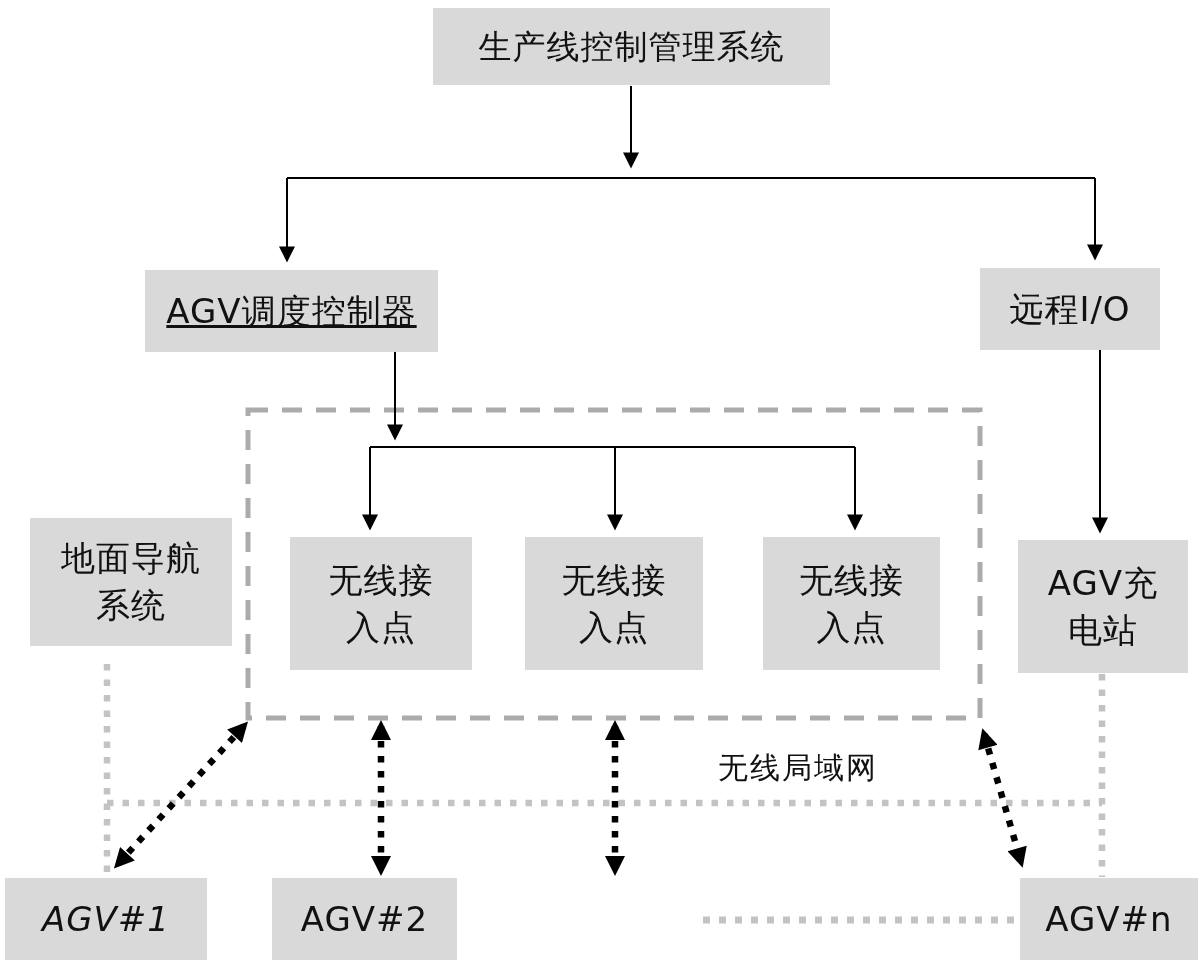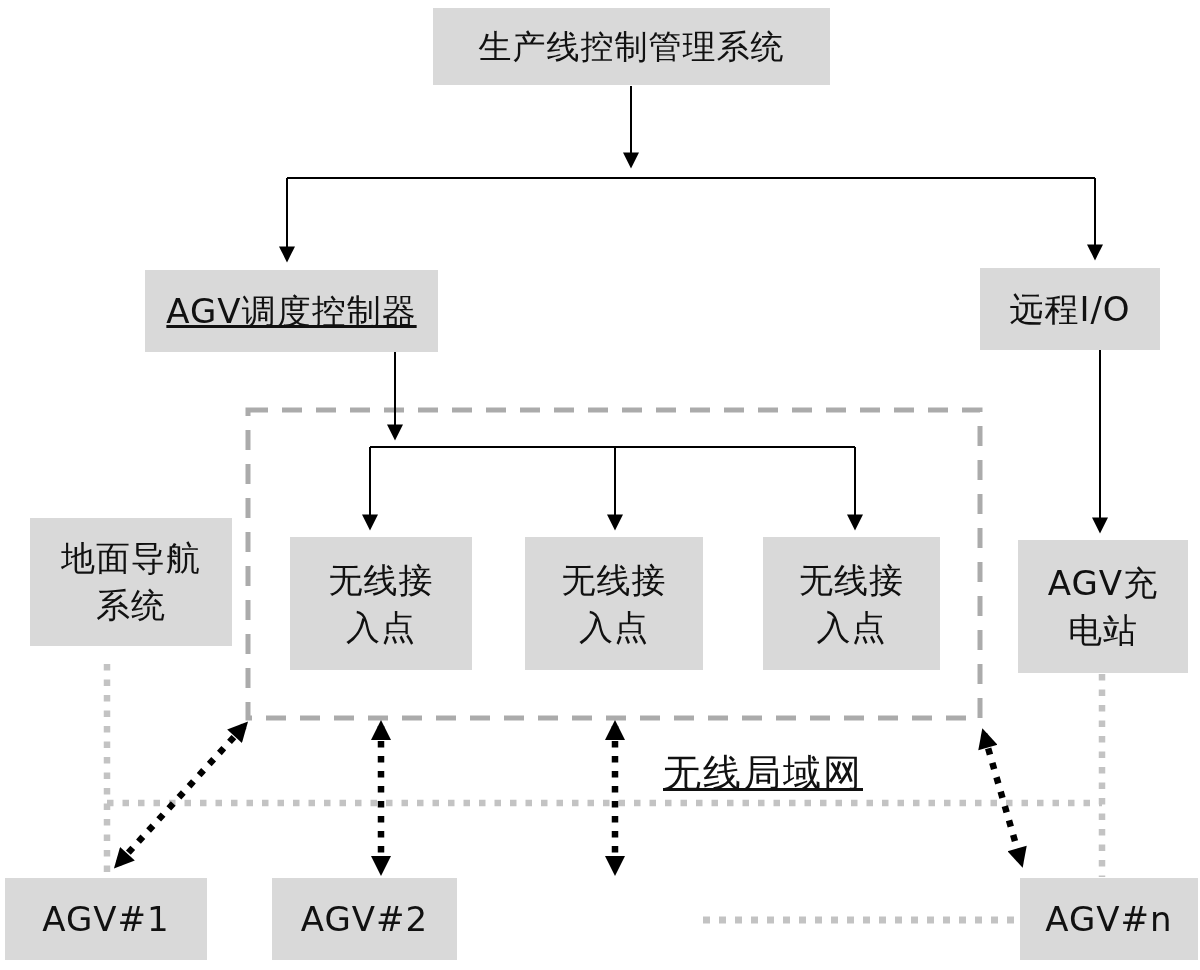--- a/index.html
+++ b/index.html
@@ -33,32 +33,31 @@
   }
   
   .n-prod      { left: 433px; top: 8px;   width: 397px; height: 77px;  font-size: 33px; }
   .n-ctrl      { left: 145px; top: 270px; width: 293px; height: 82px; text-decoration: underline; }
   .n-rio       { left: 980px; top: 268px; width: 180px; height: 82px; }
   .n-nav       { left: 8px;   top: 518px; width: 202px; height: 128px; margin-left: 22px; }
   .n-ap1       { left: 290px; top: 537px; width: 182px; height: 133px; }
   .n-ap2       { left: 525px; top: 537px; width: 178px; height: 133px; }
   .n-ap3       { left: 763px; top: 537px; width: 177px; height: 133px; }
   .n-chg       { left: 1018px; top: 540px; width: 170px; height: 133px; }
-  .n-agv1      { left: 5px;   top: 878px; width: 202px; height: 82px; }
+  .n-agv1      { left: 5px;   top: 878px; width: 202px; height: 82px; font-style: italic; }
   .n-agv2      { left: 272px; top: 878px; width: 185px; height: 82px; }
   .n-agv3      { left: 524px; top: 878px; width: 178px; height: 82px; }
   .n-agvn      { left: 1020px; top: 878px; width: 178px; height: 82px; }
   .wlan-label {
     position: absolute;
     left: 648px; top: 748px; width: 230px;
-    text-align: center;
-    font-size: 38px;
+    text-align: right;
+    font-size: 30px;
     letter-spacing: 2px;
     z-index: 2;
-    text-decoration: underline;
   }
 </style>
 </head>
 <body>
 
 <div class="canvas">
 
   <svg class="wires" viewBox="0 0 1200 970">
     <defs>
       <marker id="ah" viewBox="0 0 10 10" refX="8.5" refY="5" markerWidth="18" markerHeight="16" markerUnits="userSpaceOnUse" orient="auto">

